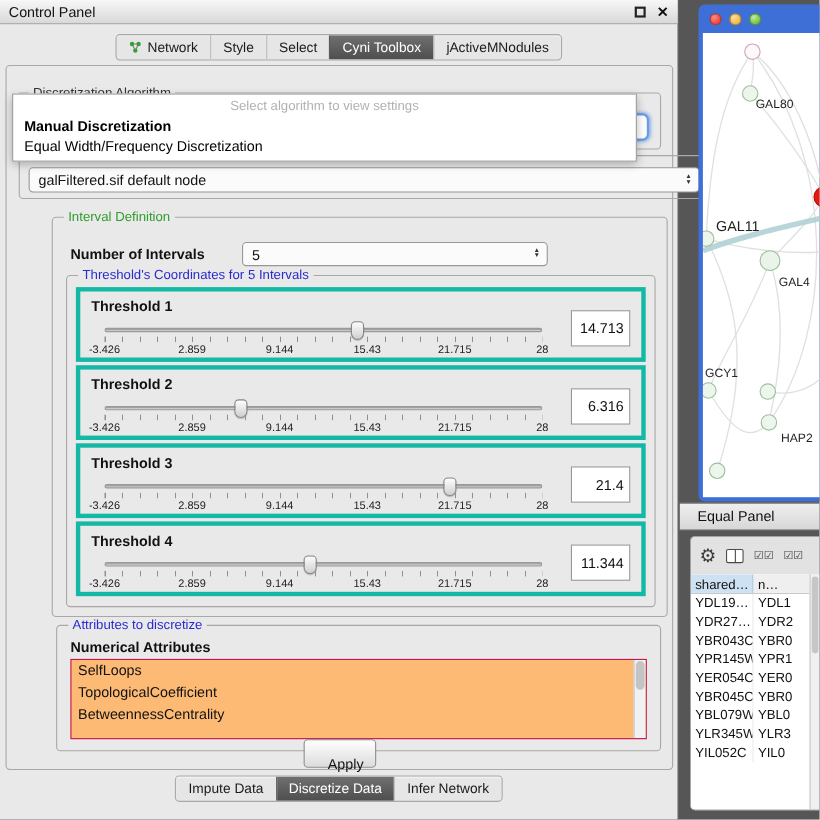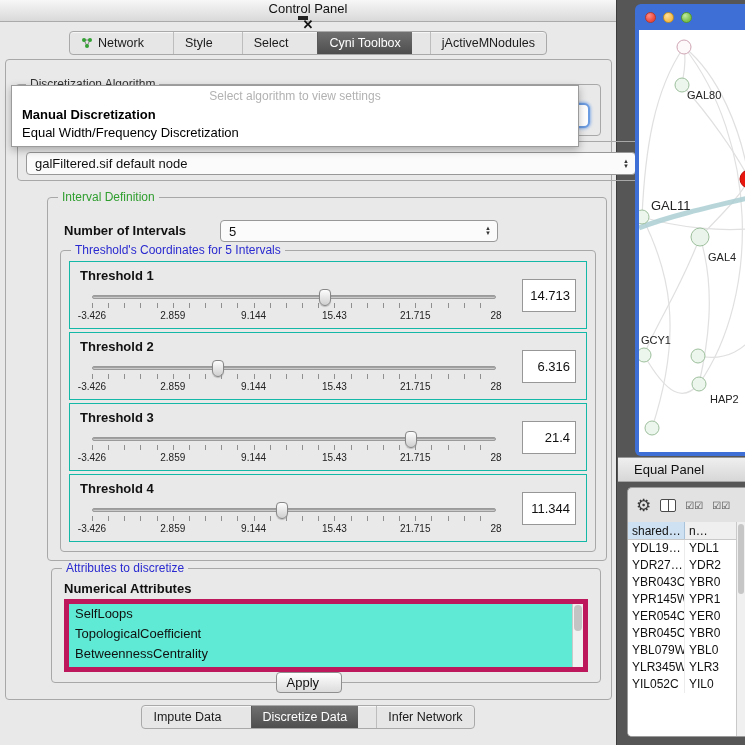--- a/index.html
+++ b/index.html
@@ -7,26 +7,26 @@
   body {
     font-family:"Liberation Sans", sans-serif;
     background:#565656;
     position:relative;
     overflow:hidden;
     font-size:13px;
     color:#111;
   }
   
   .cp { position:absolute; left:0; top:0; width:617px; height:745px; background:#e9e9e9; border-right:1px solid #3c3c3c; }
-  .titlebar { height:22px; background:linear-gradient(#f7f7f7,#d9d9d9); border-bottom:1px solid #aaa; display:flex; align-items:center; padding:1px 8px;flex-direction:column; }
+  .titlebar { height:22px; background:linear-gradient(#f7f7f7,#d9d9d9); border-bottom:1px solid #aaa; display:flex; align-items:center; padding:1px 8px; }
   .titlebar .title { flex:1; font-size:13px; color:#111; }
   .float-icon { width:10px; height:10px; border:2px solid #222; margin-right:10px; }
   .close-icon { font-size:13px; font-weight:bold; color:#111; line-height:10px; }
   .tabrow { position:absolute; top:31px; left:0; right:0; display:flex; justify-content:center; }
-  .tabbar { display:flex; border:1px solid #a9a9a9; border-radius:4px; overflow:hidden; background:#e6e6e6; box-shadow:0 1px 1px rgba(255,255,255,.7) inset;gap:18px; }
+  .tabbar { display:flex; border:1px solid #a9a9a9; border-radius:4px; overflow:hidden; background:#e6e6e6; box-shadow:0 1px 1px rgba(255,255,255,.7) inset; }
   .tab { padding:4px 11px; font-size:12.5px; color:#1b1b1b; border-left:1px solid #bdbdbd; display:flex; align-items:center; gap:5px; white-space:nowrap; cursor:default; }
   .tab:first-child { border-left:none; }
   .tab.sel { background:linear-gradient(#707070,#4e4e4e); color:#fff; border-left-color:#5a5a5a; }
   .main { position:absolute; left:5px; top:59px; width:607px; height:641px; border:1px solid #a8a8a8; border-radius:4px; background:#e9e9e9; }
   .group { position:absolute; border:1px solid #a8a8a8; border-radius:4px; }
   .legend { position:absolute; top:-8px; left:10px; background:#e9e9e9; padding:0 4px; font-size:12px; color:#333; white-space:nowrap; }
   .legend.green { color:#2f9e2f; }
   .legend.blue { color:#2a2ad0; }
   
   .algo-group { left:9px; top:24px; width:586px; height:52px; }
@@ -39,37 +39,37 @@
   
   .td-group { left:11px; top:81px; width:628px; height:40px; }
   .combo { position:absolute; background:#fbfbfb; border:1px solid #989898; border-radius:4px; display:flex; align-items:center; font-size:13px; padding-left:8px; color:#111; }
   .combo-arrows { margin-left:auto; display:flex; flex-direction:column; font-size:6px; color:#333; line-height:5px; padding-right:6px; }
   .td-combo { left:8px; right:8px; top:10px; height:23px; }
   
   .int-group { left:41px; top:137px; width:560px; height:364px; }
   .num-label { position:absolute; left:16px; top:25px; font-weight:bold; font-size:13px; }
   .num-combo { left:172px; top:22px; width:278px; height:22px; }
   .thr-group { position:absolute; left:12px; top:52px; width:536px; height:302px; border:1px solid #a8a8a8; border-radius:4px; }
-  .thr { position:absolute; left:8px; right:8px; height:68px; border:1px solid #14b8a6; background:#e9e9e9; }
+  .thr { position:absolute; left:8px; right:8px; height:68px; border:4px solid #14b8a6; background:#e9e9e9; }
   .thr-label { position:absolute; left:10px; top:6px; font-weight:bold; font-size:13px; }
   .slider-zone { position:absolute; left:10px; top:24px; right:78px; height:40px; }
   .track { position:absolute; left:12px; right:12px; top:9px; height:4px; background:#cfcfcf; border:1px solid #9a9a9a; border-radius:2px; box-shadow:inset 0 1px 1px rgba(0,0,0,.25); }
   .thumb { position:absolute; top:-7px; width:12px; height:17px; background:linear-gradient(#fdfdfd,#cfcfcf); border:1px solid #878787; border-radius:4px 4px 6px 6px; transform:translateX(-50%); box-shadow:0 1px 1px rgba(0,0,0,.2); }
   .ticks { position:absolute; left:12px; right:12px; top:17px; height:5px; background:repeating-linear-gradient(to right,#8f8f8f 0 1px,transparent 1px 4%); }
   .scale { position:absolute; left:12px; right:12px; top:24px; height:12px; font-size:10px; color:#222; }
   .scale span { position:absolute; transform:translateX(-50%); white-space:nowrap; }
   .thr-value { position:absolute; right:10px; top:17px; width:54px; height:33px; background:#fff; border:1px solid #979797; font-size:13px; display:flex; align-items:center; justify-content:flex-end; padding-right:5px; }
   
   .attr-group { left:45px; top:508px; width:550px; height:115px; }
   .attr-label { position:absolute; left:12px; top:12px; font-weight:bold; font-size:13px; }
-  .attr-list { position:absolute; left:12px; right:12px; top:30px; bottom:10px; background:#5eead4; border:5px solid #be185d; overflow:hidden; font-size:13px; }
+  .attr-list { position:absolute; left:12px; right:12px; top:30px; bottom:10px; background:#fdba74; border:1px solid #be185d; overflow:hidden; font-size:13px; }
   .attr-item { padding:0 6px; line-height:20px; white-space:nowrap; }
   .attr-scroll { position:absolute; right:0; top:0; bottom:0; width:11px; background:#f1f1f1; border-left:1px solid #c9c9c9; }
   .attr-scroll-thumb { position:absolute; left:1px; right:1px; top:1px; height:26px; background:#c4c4c4; border-radius:5px; }
-  .apply { position:absolute; left:50%; transform:translateX(-50%); top:612px; min-width:66px; height:21px; background:linear-gradient(#ffffff,#dcdcdc); border:1px solid #8f8f8f; border-radius:4px; font-size:13px; text-align:left; line-height:19px; padding:0 10px; cursor:default; }
+  .apply { position:absolute; left:50%; transform:translateX(-50%); top:612px; min-width:66px; height:21px; background:linear-gradient(#ffffff,#dcdcdc); border:1px solid #8f8f8f; border-radius:4px; font-size:13px; text-align:right; line-height:19px; padding:12px 10px; cursor:default; }
   .bottom-tabrow { position:absolute; left:0; right:0; top:705px; display:flex; justify-content:center; }
   
   .net-win { position:absolute; left:623px; top:4px; width:122px; height:452px; background:#3e6fd7; border-radius:6px 0 0 6px;margin-left:12px; }
   .tl { position:absolute; top:8px; left:10px; display:flex; gap:7px; }
   .tl-dot { width:11px; height:11px; border-radius:50%; }
   .tl-red { background:radial-gradient(circle at 35% 30%, #ff8d84, #ee4b40 65%); border:1px solid #b23a30; }
   .tl-yellow { background:radial-gradient(circle at 35% 30%, #ffe09a, #f5bd4d 65%); border:1px solid #c08f26; }
   .tl-green { background:radial-gradient(circle at 35% 30%, #c0ec9f, #7ec24f 65%); border:1px solid #559a2c; }
   .net-canvas { position:absolute; left:4px; top:26px; right:0; bottom:4px; background:#fff; overflow:hidden; }
   .node-label { position:absolute; font-size:11px; color:#222; white-space:nowrap; }

